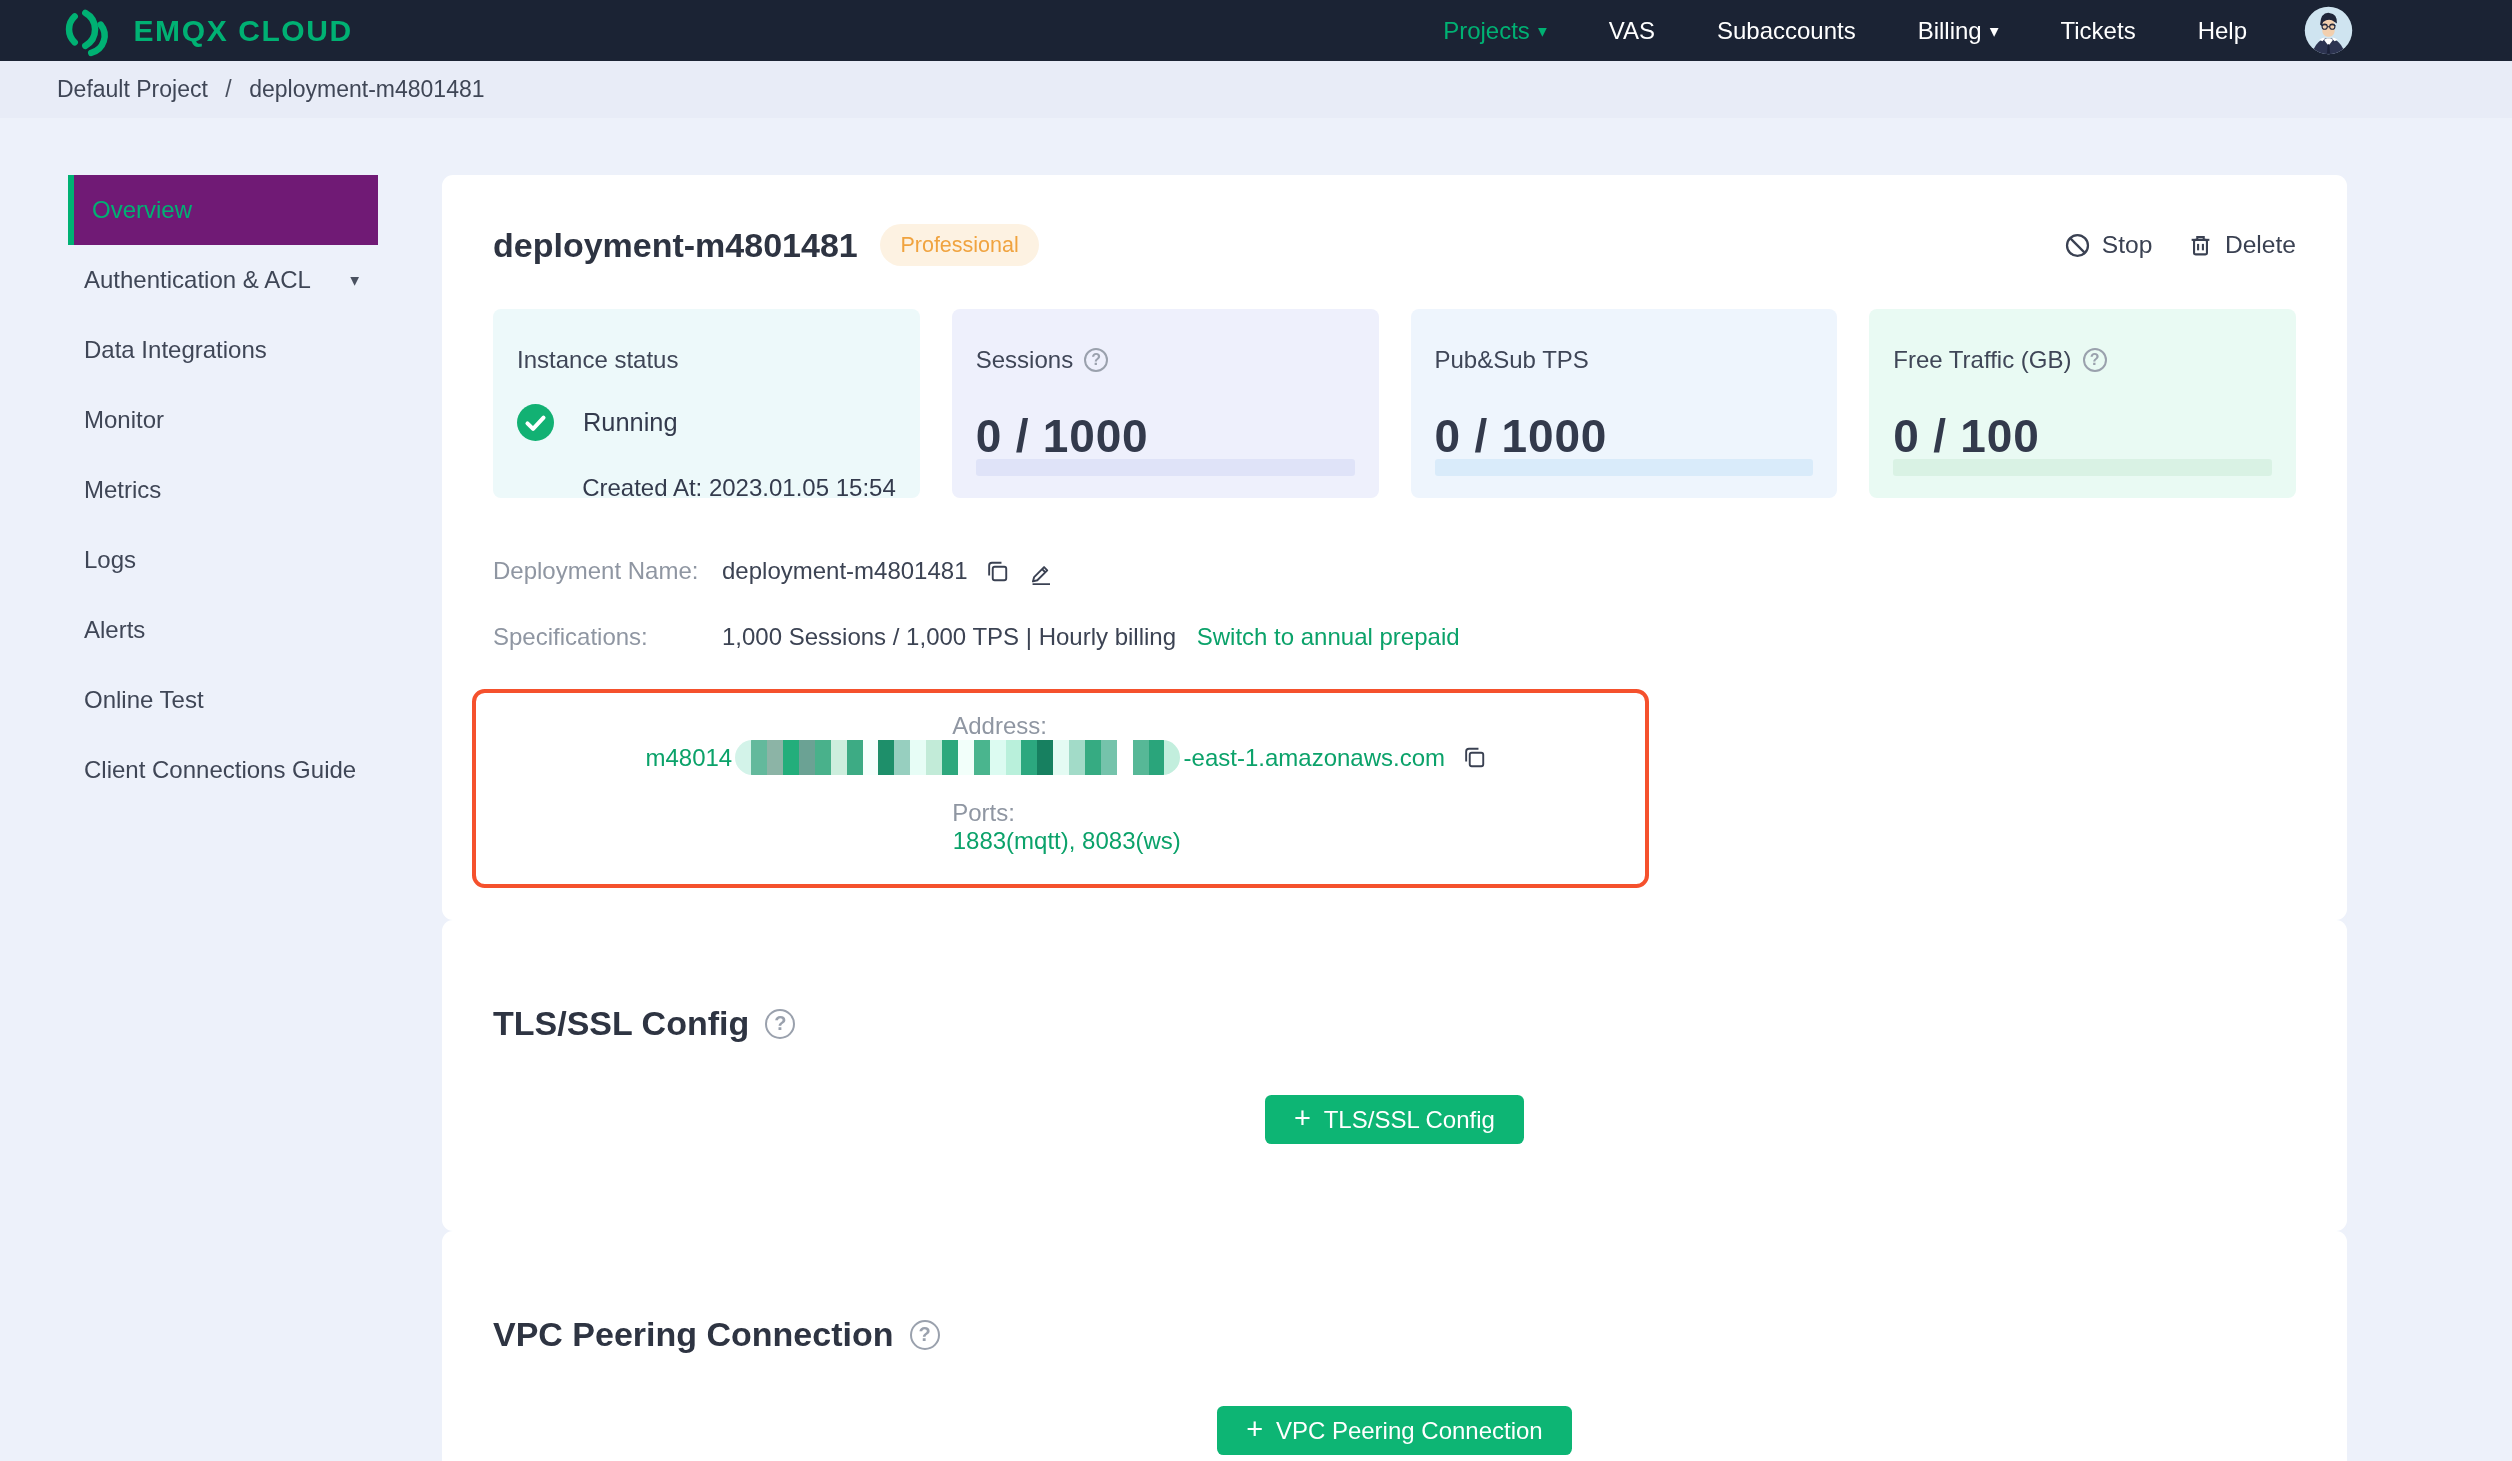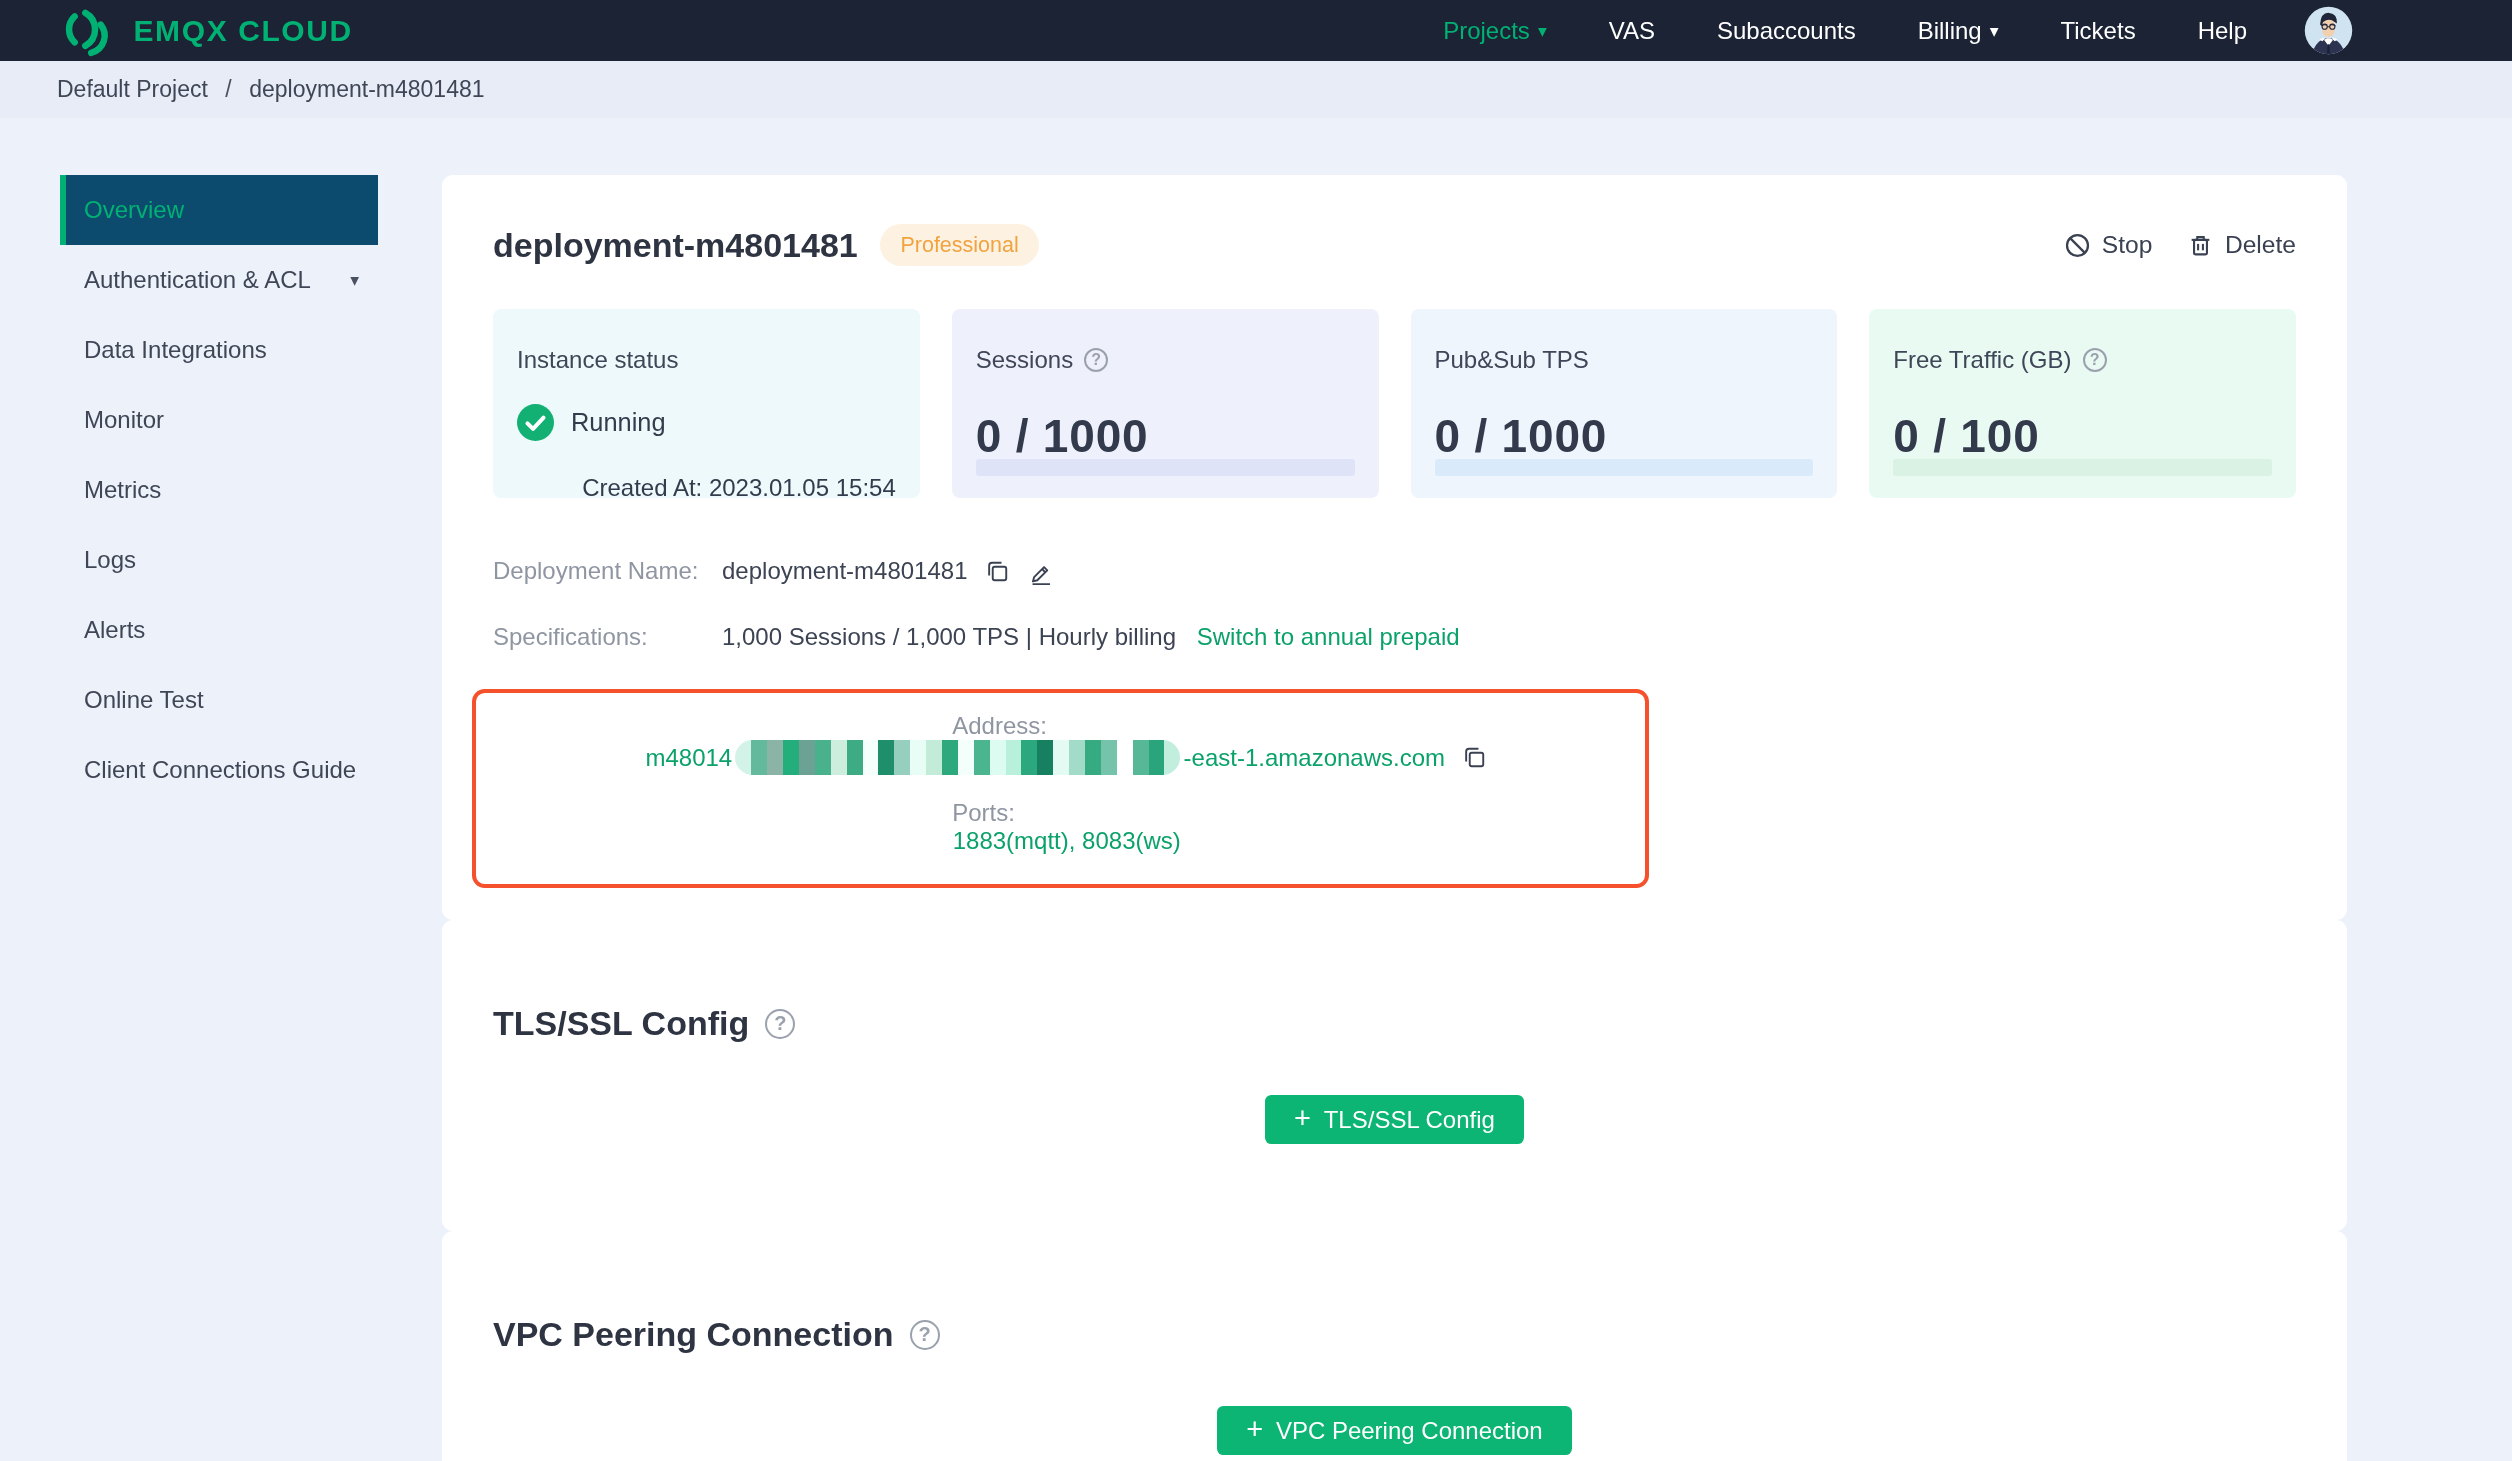--- a/index.html
+++ b/index.html
@@ -30,21 +30,21 @@
   }
   .crumb { cursor:pointer; }
   .crumb-sep { margin:0 17.5px; color:#4a5160; }
   
   .layout { display:flex; align-items:flex-start; padding-top:57px; }
   .sidebar { margin-left:60px; width:318px; flex:none; }
   .side-item {
     height:70px; display:flex; align-items:center; padding:0 19px 0 24px;
     font-size:24px; color:#3f4656; position:relative; cursor:pointer;
   }
-  .side-item.active { background:#0c4a6e; color:#00b173; }
+  .side-item.active { background:#701a75; color:#00b173;margin-left:8px; }
   .side-item.active::before {
     content:""; position:absolute; left:0; top:0; bottom:0; width:5.6px; background:#00b173;
   }
   .side-caret { margin-left:auto; font-size:17.5px; color:#4a5160; }
   .main { margin-left:64px; width:1905px; flex:none; }
   .card { background:#ffffff; border-radius:11px; }
   
   .deploy-card { padding:49px 51px 32px; }
   .deploy-head { display:flex; align-items:center; }
   .deploy-title { font-size:34px; font-weight:700; color:#2e3442; }
@@ -60,21 +60,21 @@
   .stat-1 { background:#edf9fa; }
   .stat-2 { background:#eef0fc; }
   .stat-3 { background:#eef5fd; }
   .stat-4 { background:#e9faf3; }
   .stat-label { display:flex; align-items:center; gap:11px; font-size:24px; color:#3f4657; }
   .stat-value { font-size:46px; font-weight:700; color:#333a4c; margin-top:35px; letter-spacing:0.8px; }
   .stat-bar { position:absolute; left:24px; right:24px; bottom:22px; height:17.5px; border-radius:3.2px; }
   .bar-2 { background:#dfe3f8; }
   .bar-3 { background:#d9ebfa; }
   .bar-4 { background:#d9f2e4; }
-  .status-row { display:flex; align-items:center; gap:17px; margin-top:30px; font-size:25.4px; font-weight:500; color:#343b4d; }
+  .status-row { display:flex; align-items:center; gap:29px; margin-top:30px; font-size:25.4px; font-weight:500; color:#343b4d; }
   .created { margin-top:33px; font-size:24px; color:#343b4d;text-align:right; }
   .help {
     width:24px; height:24px; border:2.4px solid #9aa1ad; border-radius:50%;
     color:#9aa1ad; font-size:16px; font-weight:700;
     display:inline-flex; align-items:center; justify-content:center; flex:none;
   }
   .help.lg { width:30px; height:30px; font-size:20px; }
   
   .details { margin-top:59px; font-size:24px; }
   .drow { display:flex; align-items:center; margin-bottom:38px; }

